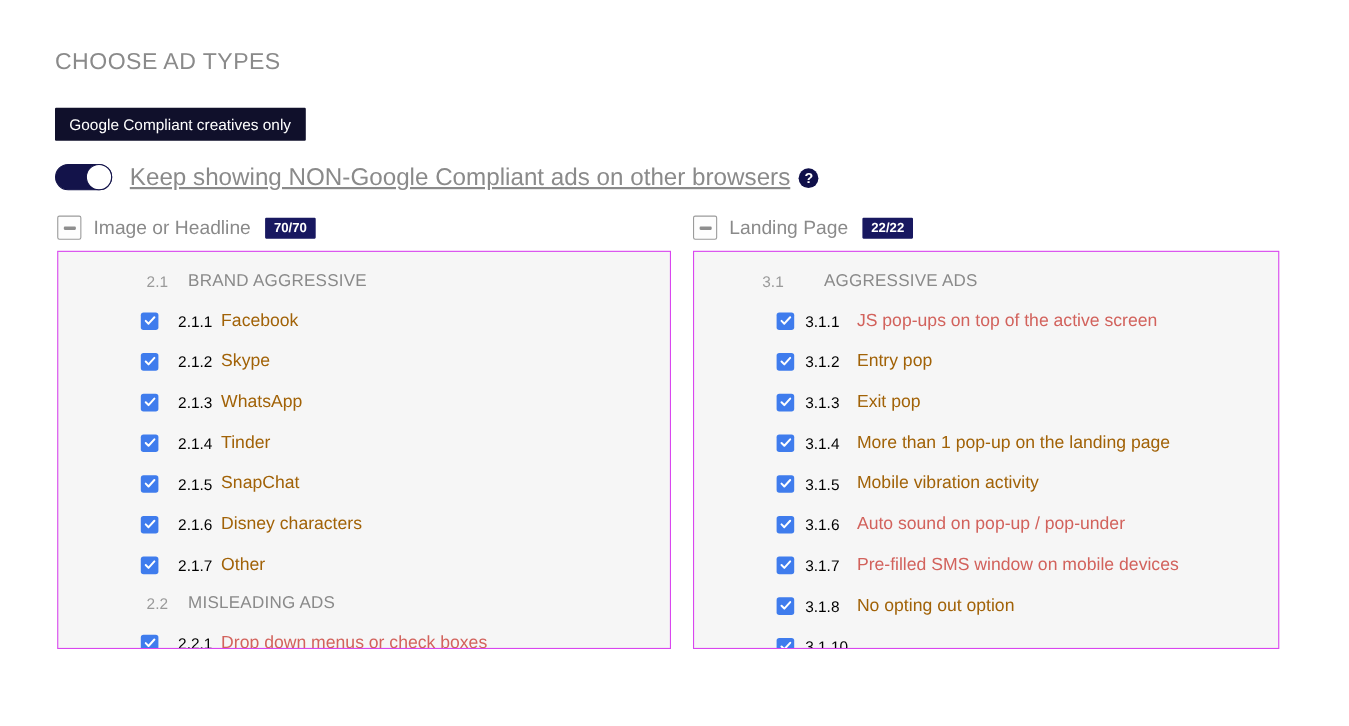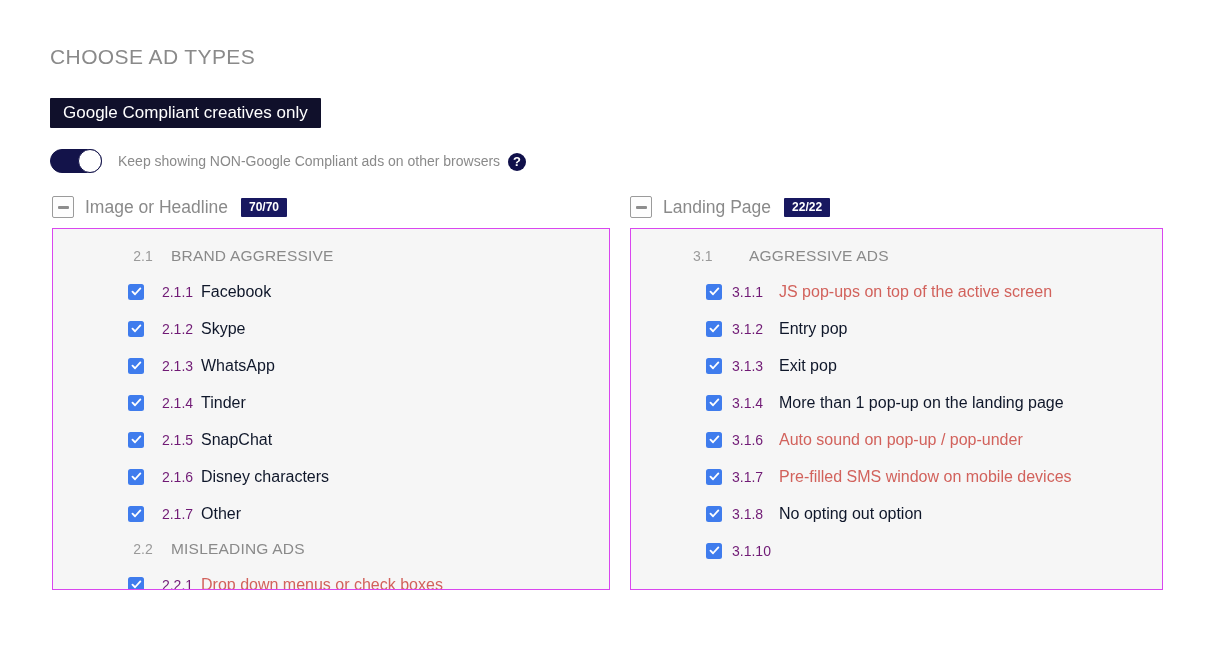--- a/index.html
+++ b/index.html
@@ -40,21 +40,21 @@
     position: absolute;
     left: 50px;
     top: 98px;
     height: 30px;
     box-sizing: border-box;
     display: inline-flex;
     align-items: center;
     padding: 0 13px;
     background: #10102b;
     color: #ffffff;
-    font-size: 17px;
+    font-size: 14px;
     border: none;
     border-radius: 1px;
     cursor: pointer;
     font-family: "Liberation Sans", sans-serif;
     white-space: nowrap;
   }
 
   
   .toggle-row {
     position: absolute;
@@ -81,23 +81,24 @@
     top: -1px;
     width: 24px;
     height: 24px;
     border-radius: 50%;
     background: #ffffff;
     border: 1.6px solid #13134a;
     box-sizing: border-box;
   }
   .toggle-label {
     margin-left: 16px;
-    font-size: 14px;
+    font-size: 22px;
     color: #8a8a8a;
     white-space: nowrap;
+    text-decoration: underline;
   }
   .help-icon {
     display: inline-flex;
     align-items: center;
     justify-content: center;
     width: 18px;
     height: 18px;
     border-radius: 50%;
     background: #10104a;
     color: #ffffff;
@@ -224,25 +225,25 @@
     flex: 0 0 auto;
     cursor: pointer;
     box-sizing: border-box;
   }
   .cb svg { display: block; }
   .item-num {
     margin-left: 10px;
     width: 47px;
     flex: 0 0 auto;
     font-size: 14px;
-    color: #701a75;
+    color: #000000;
   }
   .item-label {
     font-size: 16px;
-    color: #0f172a;
+    color: #a16207;
   }
   .item-label.flagged {
     color: #d2625c;
   }
 </style>
 </head>
 <body>
 
 <div class="page">
 
@@ -403,20 +404,29 @@
               </span>  
               <span class="item-num">3.1.4</span>  
               <span class="item-label">More than 1 pop-up on the landing page</span>
             </div>
             <div class="item-row">  
               <span class="cb">
                 <svg width="11" height="11" viewBox="0 0 12 12" aria-hidden="true">
                   <path d="M1.6 6.2 L4.4 9 L10.2 2.6" fill="none" stroke="#ffffff" stroke-width="2" stroke-linecap="round" stroke-linejoin="round"></path>
                 </svg>
               </span>  
+              <span class="item-num">3.1.5</span>  
+              <span class="item-label">Mobile vibration activity</span>
+            </div>
+            <div class="item-row">  
+              <span class="cb">
+                <svg width="11" height="11" viewBox="0 0 12 12" aria-hidden="true">
+                  <path d="M1.6 6.2 L4.4 9 L10.2 2.6" fill="none" stroke="#ffffff" stroke-width="2" stroke-linecap="round" stroke-linejoin="round"></path>
+                </svg>
+              </span>  
               <span class="item-num">3.1.6</span>  
               <span class="item-label flagged">Auto sound on pop-up / pop-under</span>
             </div>
             <div class="item-row">  
               <span class="cb">
                 <svg width="11" height="11" viewBox="0 0 12 12" aria-hidden="true">
                   <path d="M1.6 6.2 L4.4 9 L10.2 2.6" fill="none" stroke="#ffffff" stroke-width="2" stroke-linecap="round" stroke-linejoin="round"></path>
                 </svg>
               </span>  
               <span class="item-num">3.1.7</span>  

